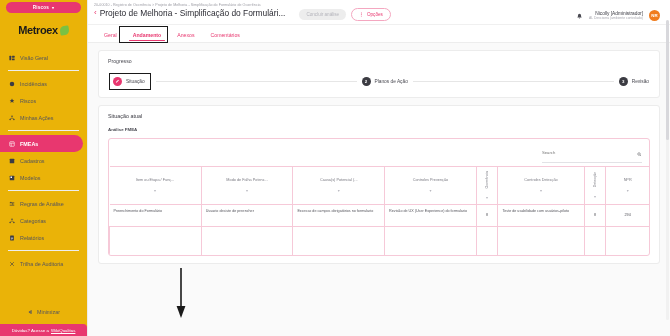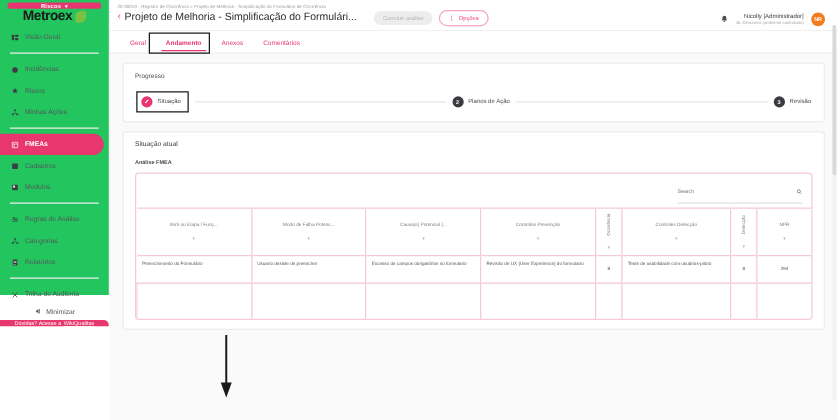--- a/index.html
+++ b/index.html
@@ -6,22 +6,22 @@
   html, body {
     width: 670px; height: 336px;
     overflow: hidden;
     font-family: "Liberation Sans", sans-serif;
     background: #ffffff;
   }
   #app { position: relative; width: 670px; height: 336px; display: flex; }
 
   
   .sidebar {
-    width: 88px; height: 236px;
-    background: #22c55e;
+    width: 88px; height: 336px;
+    background: #eab308;
     border-right: 1px solid #ececec;
     position: relative;
     display: flex; flex-direction: column;
   }
   .ctx-switch {
     margin: 2px 6px 0 6px;
     height: 11px;
     background: #e8376f;
     border-radius: 6px;
     color: #fff;

